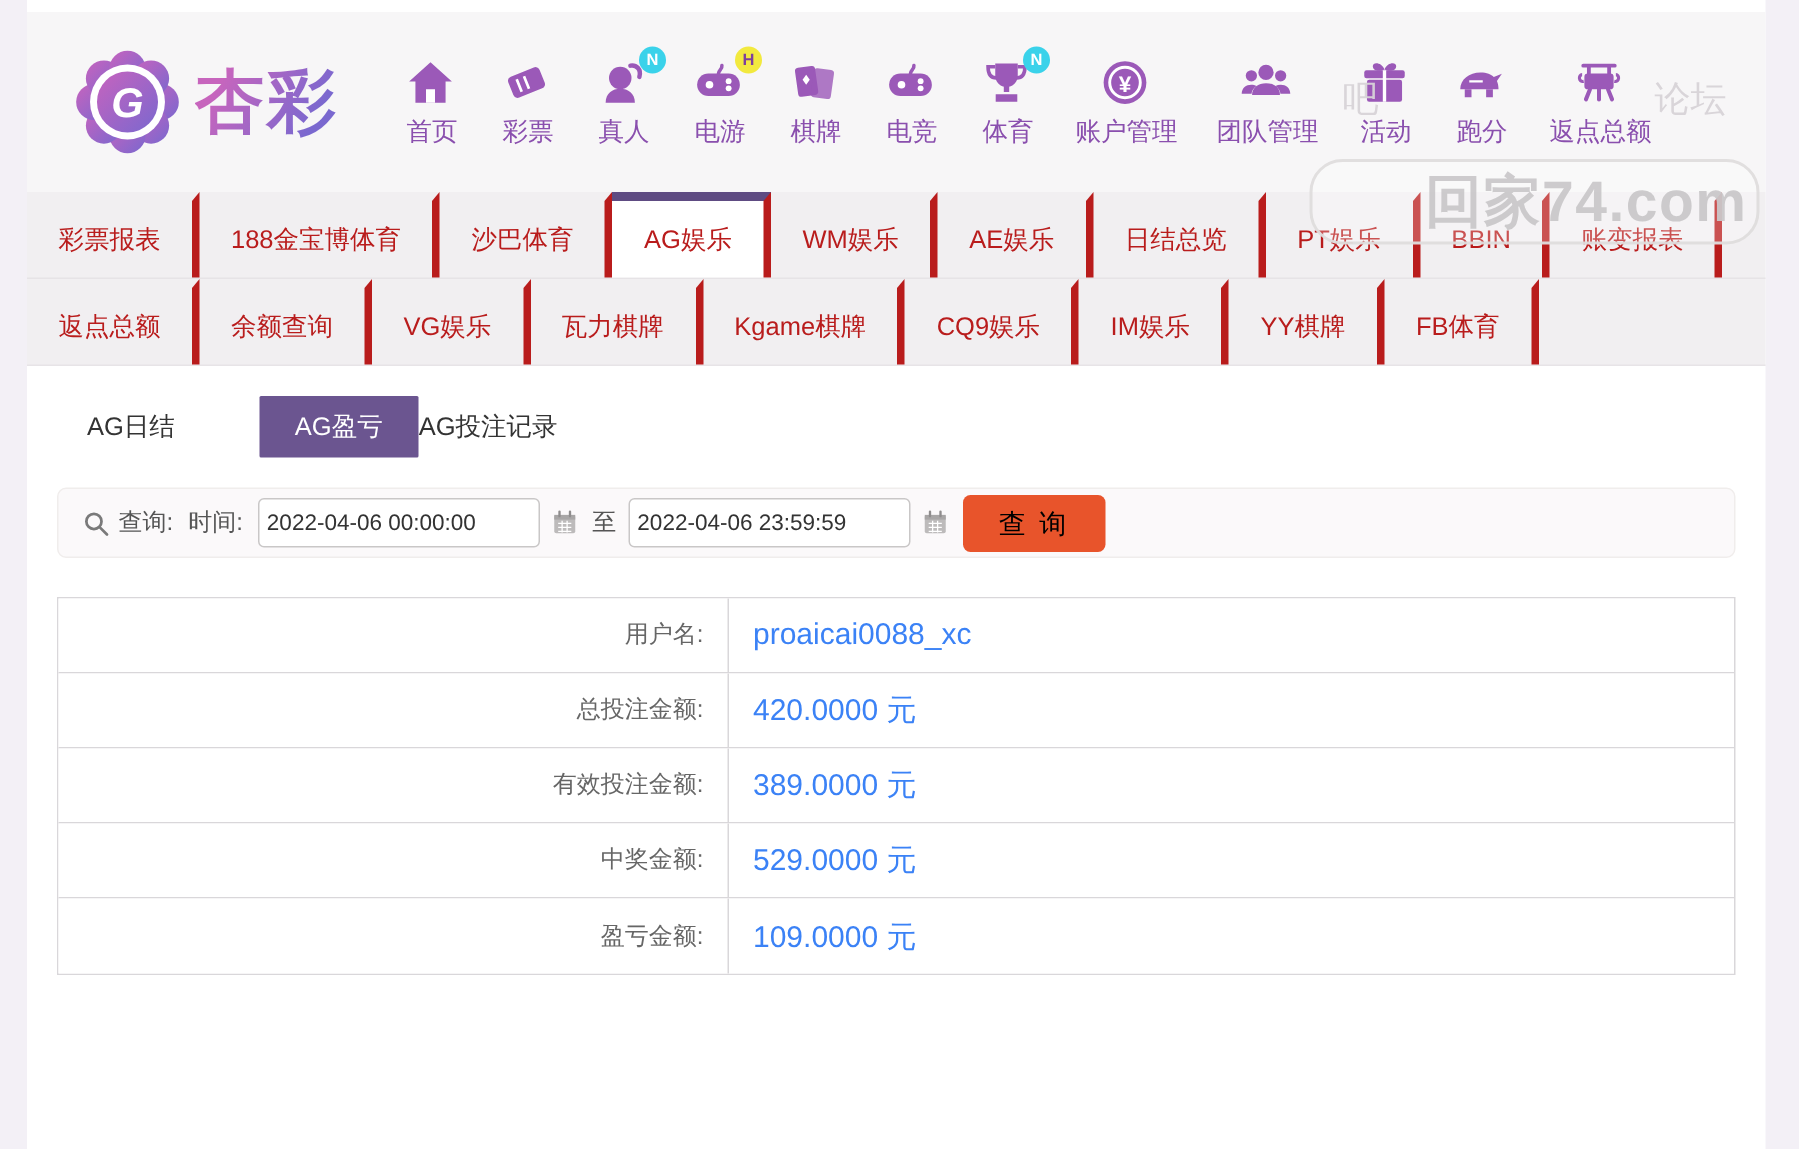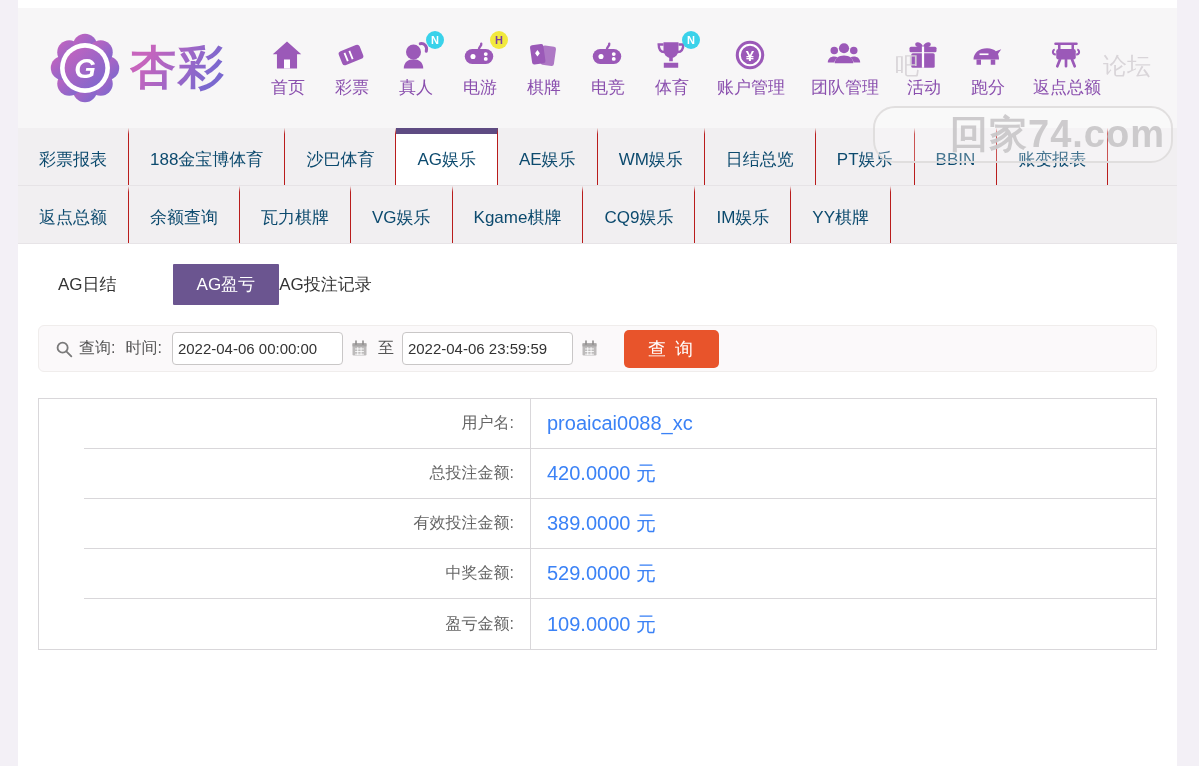--- a/index.html
+++ b/index.html
@@ -26,46 +26,46 @@
   
   .watermark { position:absolute; top:42px; right:4px; width:300px; text-align:center; z-index:6; pointer-events:none; opacity:.95; }
   .wm-top { display:flex; justify-content:space-between; padding:0 22px; font-size:24px; color:#d8d4d8; }
   .wm-main { margin-top:24px; border:2px solid #e0dede; border-radius:22px; background:rgba(255,255,255,.25);
     font-size:38px; font-weight:bold; color:#cbc9cb; letter-spacing:1px; padding:1px 6px;text-align:right; }
 
   
   .tabbar { background:var(--tabbar-bg,#f1eff1); border-bottom:1px solid #e7e4e7; position:relative; }
   .tab-row { display:flex; }
   .tab-row + .tab-row { border-top:1px solid #e6e3e6; }
-  .tab { height:57px; display:flex; align-items:center; padding:0 21px; font-size:17px; color:#0c4a6e;
-    border-right:1px solid #b91c1c; border-top:6px solid transparent; cursor:pointer; white-space:nowrap; }
+  .tab { height:57px; display:flex; align-items:center; padding:0 21px; font-size:17px; color:#b91c1c;
+    border-right:5px solid #b91c1c; border-top:6px solid transparent; cursor:pointer; white-space:nowrap; }
   .tab.active { background:#fff; border-top-color:var(--accent,#5e4b82); }
 
   
   .subtabs { display:flex; align-items:center; padding:20px 0 12px 40px; }
   .subtab { font-size:17px; color:#333; margin-right:56px; padding:9px 0; cursor:pointer; white-space:nowrap; }
   .subtab.active { background:var(--subtab-active,#6b5590); color:#fff; padding:9px 24px; margin-right:0; border-radius:1px; }
 
   
   .querybar { margin:8px 20px 0 20px; background:#fbf9fa; border:1px solid #f0edec; border-radius:6px;
     height:47px; display:flex; align-items:center; padding:0 14px; }
   .q-icon { width:22px; height:22px; margin-right:4px; }
   .q-icon svg { width:100%; height:100%; display:block; }
   .q-label { font-size:16px; color:#555; margin-right:10px; white-space:nowrap; }
-  .dateinput { width:171px; height:33px; border:1px solid #c9c7c7; border-radius:4px; background:#fff;
+  .dateinput { width:188px; height:33px; border:1px solid #c9c7c7; border-radius:4px; background:#fff;
     font-size:15px; color:#333; padding:0 5px; font-family:"Liberation Sans","DejaVu Sans",sans-serif; }
   .cal-icon { width:21px; height:21px; margin:0 8px 0 6px; cursor:pointer; }
   .cal-icon svg { width:100%; height:100%; display:block; }
   .to-label { font-size:16px; color:#555; margin-right:8px; }
-  .btn-query { background:var(--btn-orange,#e8542b); color:#ffffff; border:none; border-radius:5px;
-    font-size:18px; padding:7px 24px; margin-left:16px; cursor:pointer; letter-spacing:2px;
+  .btn-query { background:var(--btn-orange,#e8542b); color:#000000; border:none; border-radius:5px;
+    font-size:18px; padding:7px 24px; margin-left:0; cursor:pointer; letter-spacing:2px;
     font-family:"Liberation Sans","DejaVu Sans",sans-serif; }
 
   
-  .info-table { margin:26px 20px 0 20px; border:1px solid var(--table-border,#d9d7da);padding-left:45px; }
+  .info-table { margin:26px 20px 0 20px; border:1px solid var(--table-border,#d9d7da); }
   .trow { display:flex; height:50px; border-bottom:1px solid var(--table-border,#d9d7da); background:#fff; }
   .trow:last-child { border-bottom:none; }
   .tlabel { width:447px; display:flex; align-items:center; justify-content:flex-end; padding-right:16px;
     font-size:16px; color:#666; border-right:1px solid var(--table-border,#d9d7da); }
   .tvalue { flex:1; display:flex; align-items:center; padding-left:16px; font-size:20px; color:#3b82f6; }
 </style>
 </head>
 <body>
 
 <div class="page">
@@ -301,28 +301,28 @@
 
           <div class="tab">
             <span>沙巴体育</span>
           </div>
 
           <div class="tab active">
             <span>AG娱乐</span>
           </div>
 
           <div class="tab">
+            <span>WM娱乐</span>
+          </div>
+
+          <div class="tab">
             <span>AE娱乐</span>
           </div>
 
           <div class="tab">
-            <span>WM娱乐</span>
-          </div>
-
-          <div class="tab">
             <span>日结总览</span>
           </div>
 
 
           <div class="tab">
             <span>PT娱乐</span>
           </div>
 
           <div class="tab">
             <span>BBIN</span>
@@ -337,43 +337,46 @@
 
           <div class="tab">
             <span>返点总额</span>
           </div>
 
           <div class="tab">
             <span>余额查询</span>
           </div>
 
           <div class="tab">
+            <span>VG娱乐</span>
+          </div>
+
+          <div class="tab">
             <span>瓦力棋牌</span>
           </div>
 
           <div class="tab">
-            <span>VG娱乐</span>
-          </div>
-
-          <div class="tab">
             <span>Kgame棋牌</span>
           </div>
 
           <div class="tab">
             <span>CQ9娱乐</span>
           </div>
 
           <div class="tab">
             <span>IM娱乐</span>
           </div>
 
           <div class="tab">
             <span>YY棋牌</span>
           </div>
 
+          <div class="tab">
+            <span>FB体育</span>
+          </div>
         </div>
     </div>
 
     <div class="subtabs">
 
         <div class="subtab">
           <span>AG日结</span>
         </div>
 
         <div class="subtab active">

